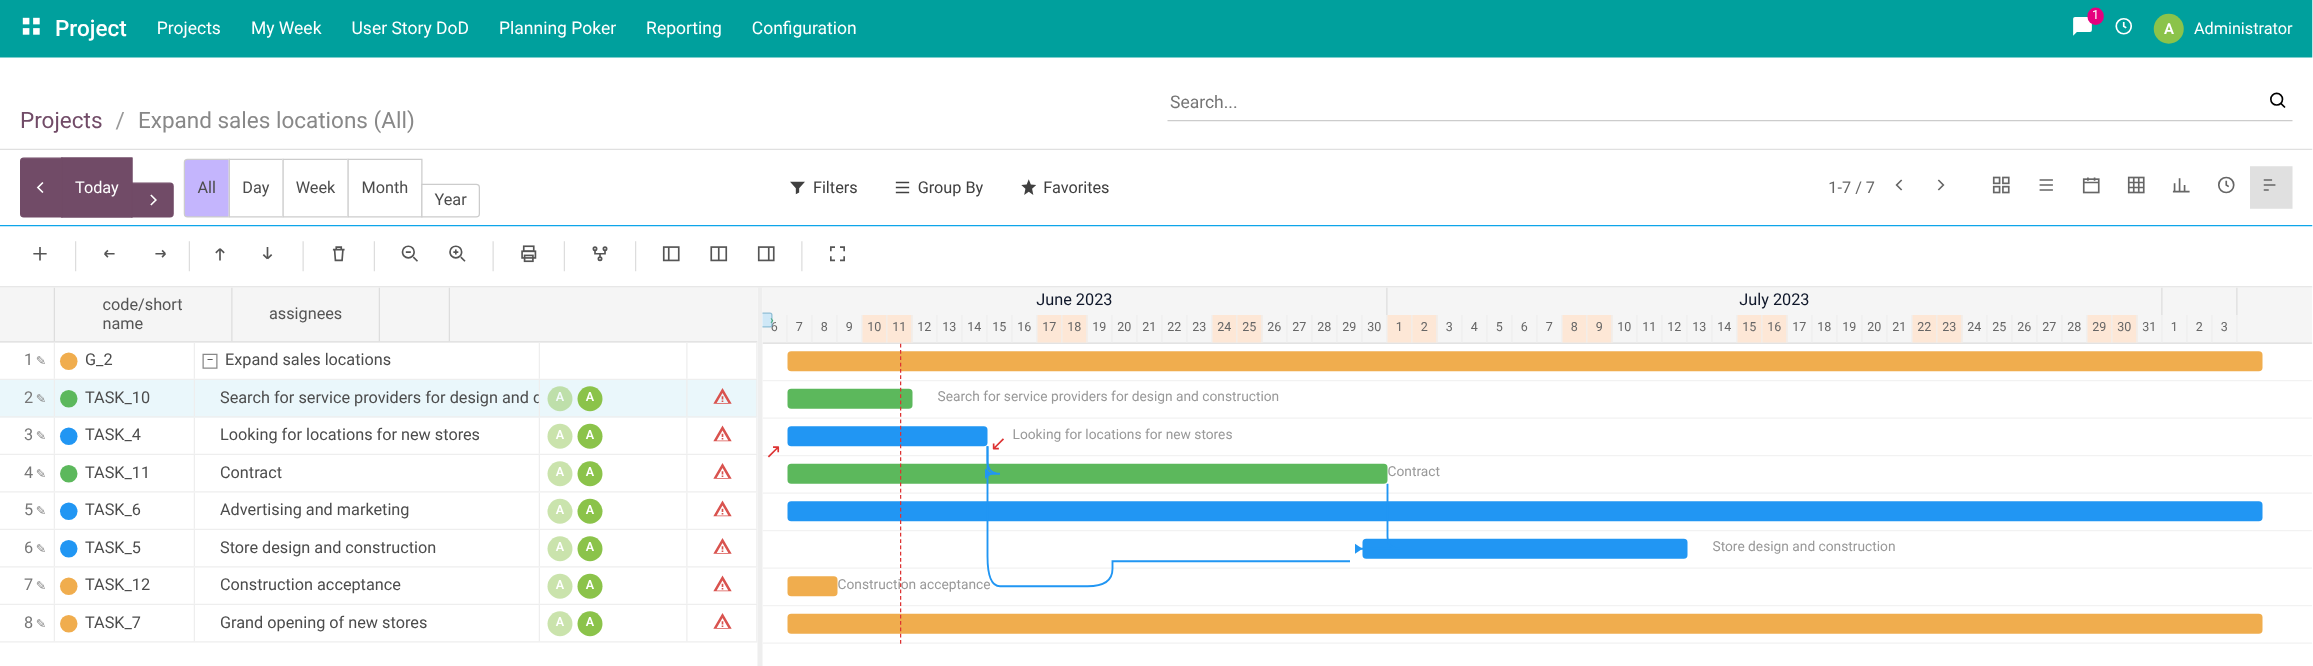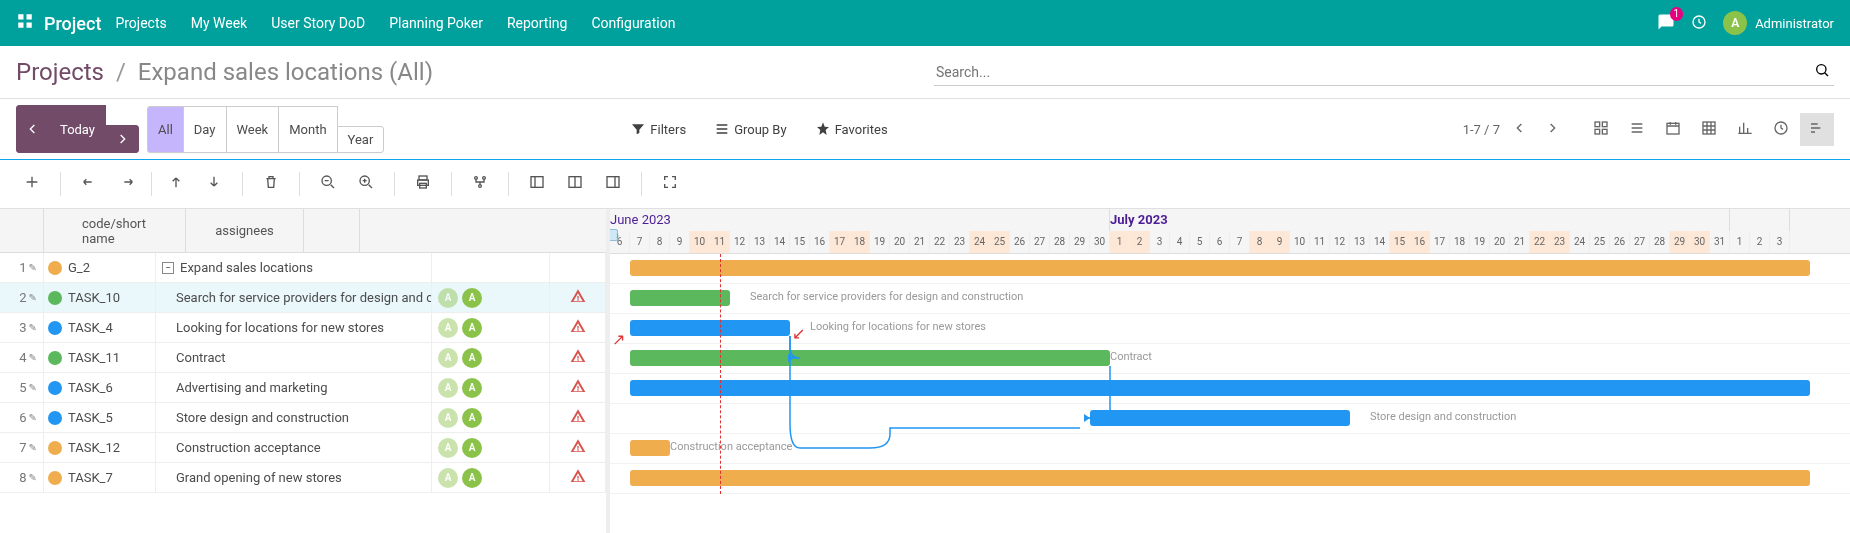--- a/index.html
+++ b/index.html
@@ -1,34 +1,34 @@
 <!DOCTYPE html>
 <html><head>
 <meta charset="utf-8">
 <style>
 * { box-sizing: border-box; margin: 0; padding: 0; font-family: -apple-system, BlinkMacSystemFont, "Segoe UI", Roboto, sans-serif; }
 body { font-size: 13px; color: #4c4c4c; background: #fff; }
 
 
 .navbar { background: #00a09d; height: 46px; display: flex; align-items: center; padding: 0 16px; color: #fff; }
-.navbar-left { display: flex; align-items: center; gap: 14px; }
+.navbar-left { display: flex; align-items: center; gap: 24px; }
 .app-title { display: flex; align-items: center; gap: 10px; font-size: 18px; font-weight: 500; }
 .app-icon svg { width: 18px; height: 18px; fill: #fff; }
 .nav-links { display: flex; gap: 24px; }
 .nav-link { color: #fff; text-decoration: none; font-size: 14px; cursor: pointer; }
 .navbar-right { margin-left: auto; display: flex; align-items: center; gap: 16px; }
 .msg-icon { position: relative; cursor: pointer; }
 .msg-badge { position: absolute; top: -6px; right: -8px; background: #e6007e; color: #fff; border-radius: 8px; font-size: 10px; padding: 0 4px; line-height: 14px; }
 .clock-icon { cursor: pointer; }
 .user-chip { display: flex; align-items: center; gap: 8px; cursor: pointer; }
 .avatar { width: 24px; height: 24px; border-radius: 50%; background: #8bc34a; color: #fff; display: flex; align-items: center; justify-content: center; font-size: 12px; font-weight: 600; }
 
 
 .control-row { display: flex; align-items: center; padding: 12px 16px; border-bottom: 1px solid #e0e0e0; gap: 16px; }
-.breadcrumb { flex: 0 0 auto; font-size: 24px; }
+.breadcrumb { flex: 0 0 auto; font-size: 18px; margin-top: 28px; }
 .breadcrumb a { color: #714b67; text-decoration: none; }
 .breadcrumb .sep { color: #999; margin: 0 6px; }
 .breadcrumb .current { color: #888; }
 .breadcrumb .tag { color: #888; }
 .search-wrap { margin-left: auto; flex: 1; max-width: 900px; display: flex; align-items: center; border-bottom: 1px solid #ccc; }
 .search-input { flex: 1; border: none; outline: none; font-size: 14px; padding: 4px 2px; }
 .search-btn { background: none; border: none; cursor: pointer; padding: 4px; }
 
 
 .filter-row { display: flex; align-items: center; padding: 6px 16px; border-bottom: 1px solid #0ea5e9; gap: 8px; }
@@ -79,21 +79,21 @@
 .gl-cell.assignees { width: 118px; gap: 4px; }
 .gl-cell.warn { width: 56px; justify-content: center; color: #d9534f; }
 .dot { width: 14px; height: 14px; border-radius: 50%; }
 .avatar-sm { width: 20px; height: 20px; border-radius: 50%; background: #8bc34a; display: flex; align-items: center; justify-content: center; font-size: 10px; font-weight: 600; color: #fff; }
 .avatar-sm.faded { opacity: 0.45; }
 .collapse-box { width:12px; height:12px; border:1px solid #888; display:inline-flex; align-items:center; justify-content:center; font-size:10px; line-height:1; margin-right:6px; cursor:pointer; }
 
 
 .gr-header { background: #f5f5f5; border-bottom: 1px solid #ddd; }
 .gr-months { display: flex; height: 22px; }
-.gr-month { border-right: 1px solid #ddd; font-size: 13px; color: #4c1d95; line-height: 22px; }
+.gr-month { border-right: 1px solid #ddd; text-align: center; font-size: 13px; color: #0f172a; line-height: 22px; }
 .gr-days { display: flex; height: 22px; position: relative; }
 .gr-day { flex: 0 0 20px; border-right: 1px solid #eee; text-align: center; font-size: 10px; color: #666; line-height: 22px; }
 .gr-day.weekend { background: #fde7d6; }
 .gr-body { position: relative; }
 .gr-row { height: 30px; position: relative; border-bottom: 1px solid #f2f2f2; }
 .bar { position: absolute; top: 6px; height: 16px; border-radius: 3px; }
 .bar.orange { background: #f0ad4e; }
 .bar.green { background: #5cb85c; }
 .bar.blue { background: #2196f3; }
 .bar-label { position: absolute; top: 6px; font-size: 11px; color: #999; white-space: nowrap; }
@@ -480,21 +480,21 @@
                 <path d="M12 2L1 21h22L12 2zm0 6l7 12H5l7-12zm-1 4v4h2v-4h-2zm0 5v2h2v-2h-2z"></path>
               </svg></span>
           </div>
         </div>
       </div>
   </div>
   <div class="gantt-right">
     <div class="gr-header">
       <div class="gr-months" id="gr-months">
           <div class="gr-month" style="width: 500px;">June 2023</div>
-          <div class="gr-month" style="width: 620px; font-weight: bold;">July 2023</div>
+          <div class="gr-month" style="width: 620px;">July 2023</div>
           <div class="gr-month" style="width: 60px;"></div>
         </div>
       <div class="gr-days" id="gr-days" style="position:relative">
         <div class="gr-scroll" style="left:-20px">
           <div class="thumb">
               <span class="arrow-r">›</span>
             </div>
         </div>
       <div class="gr-day">6</div>
           <div class="gr-day">7</div>

